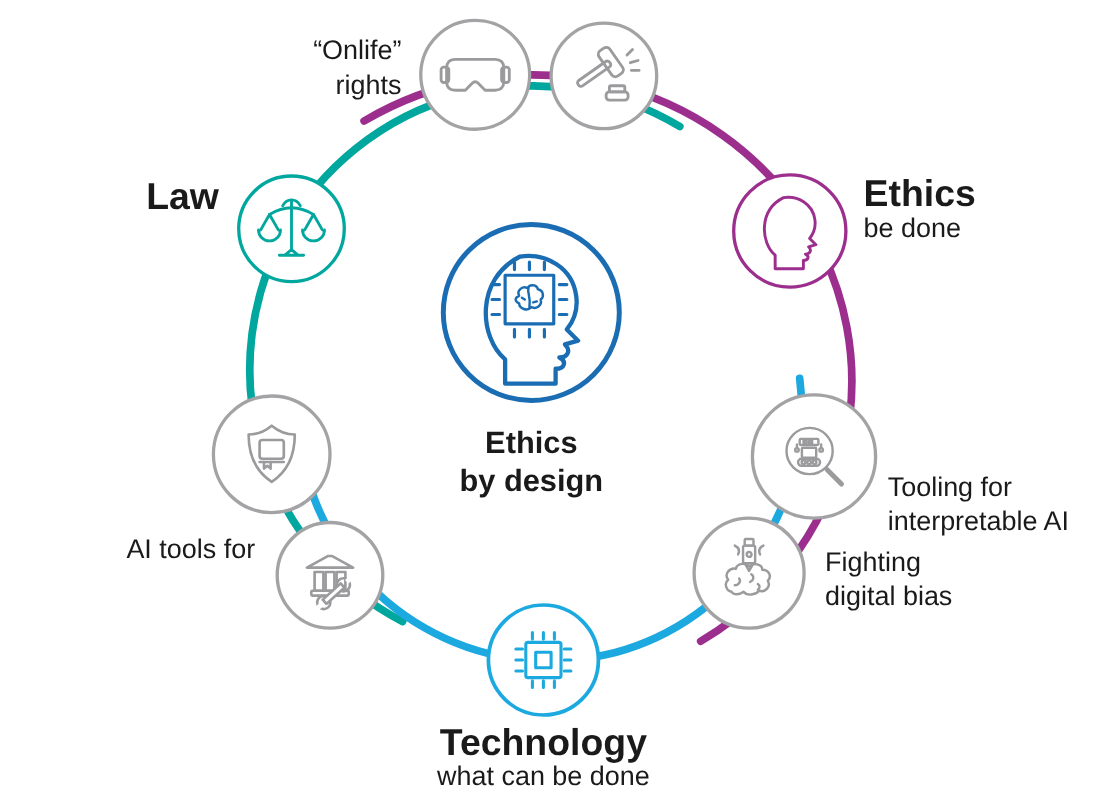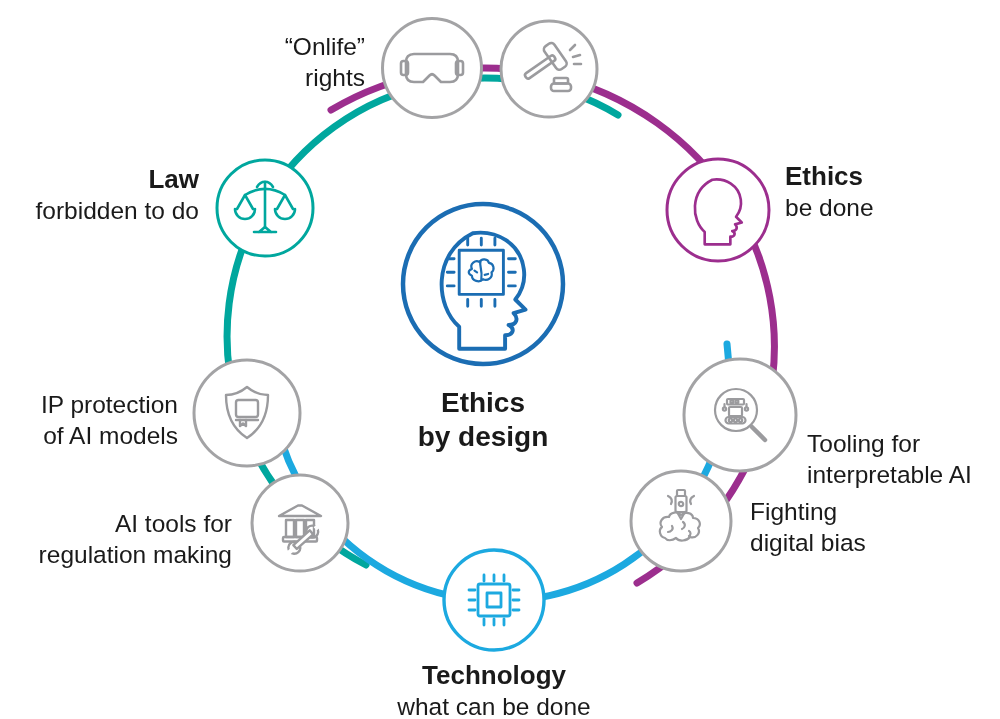--- a/index.html
+++ b/index.html
@@ -1,20 +1,20 @@
 <!DOCTYPE html>
 <html><head>
 <meta charset="utf-8">
 <style>
   html,body{margin:0;padding:0;background:#ffffff;}
   #stage{position:relative;width:1000px;height:719px;background:#ffffff;overflow:hidden;
          font-family:"Liberation Sans",sans-serif;}
   #diagram-svg{position:absolute;left:0;top:0;}
   .label{position:absolute;font-size:24.5px;line-height:31px;color:#1a1a1a;white-space:nowrap;}
-  .label .ttl{font-weight:bold;font-size:26px;}
+  .label .ttl{font-weight:bold;font-size:34px;}
   .ra{text-align:right;}
   .ca{text-align:center;}
   .center-title{position:absolute;left:333px;top:386px;width:300px;text-align:center;
                 font-weight:bold;font-size:28px;line-height:34px;color:#1a1a1a;}
 </style>
 </head>
 <body>
 
 <div id="stage">
 
@@ -158,36 +158,30 @@
   </div>
 
 
   <div class="label" style="left:785px;top:161px;">
     <div class="ttl">Ethics</div>
     <div>be done</div>
   </div>
 
   <div class="label ra" style="right:801px;top:164px;">
     <div class="ttl">Law</div>
-    <div>forbidden to do</div>
   </div>
 
-  <div class="label ra" style="right:822px;top:389px;">
-    <div>IP protection</div>
-    <div>of AI models</div>
-  </div>
 
   <div class="label" style="left:807px;top:388px;margin-top:40px;">
     <div>Tooling for</div>
     <div>interpretable AI</div>
   </div>
 
-  <div class="label ra" style="right:768px;top:508px;">
+  <div class="label ra" style="right:768px;top:484px;">
     <div>AI tools for</div>
-    <div>regulation making</div>
   </div>
 
   <div class="label" style="left:750px;top:496px;">
     <div>Fighting</div>
     <div>digital bias</div>
   </div>
 
   <div class="label ca" style="left:334px;top:660px;width:320px;">
     <div class="ttl">Technology</div>
     <div>what can be done</div>

